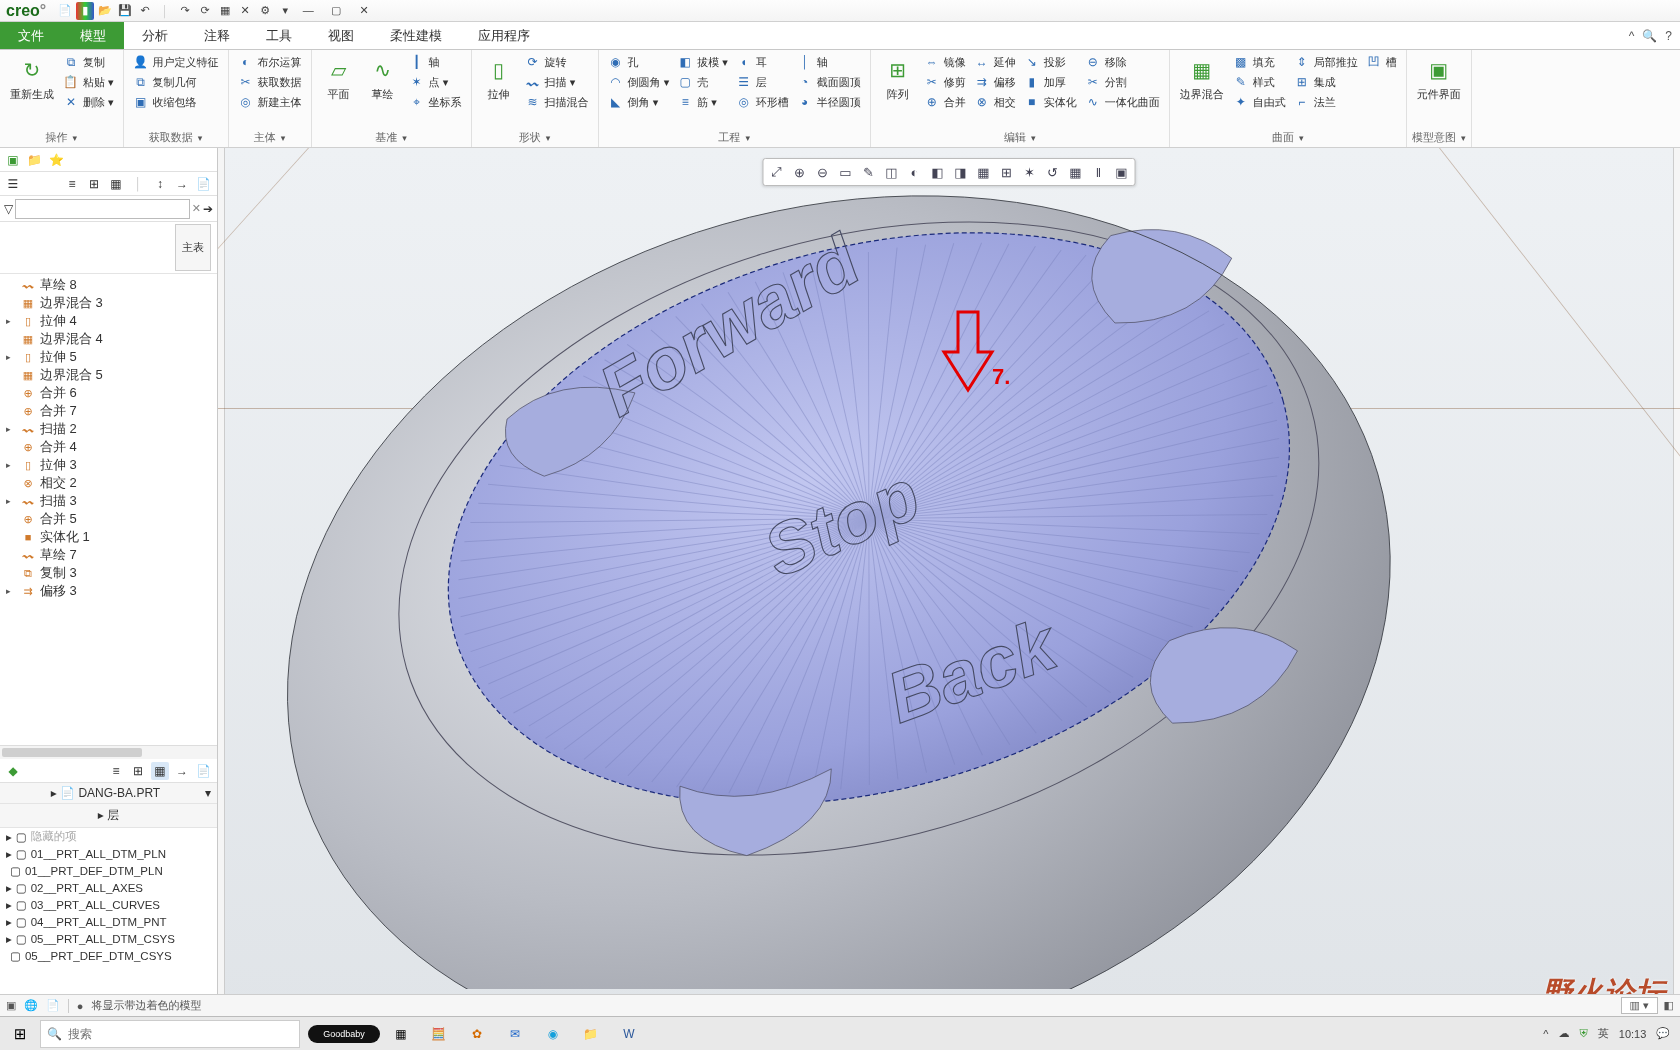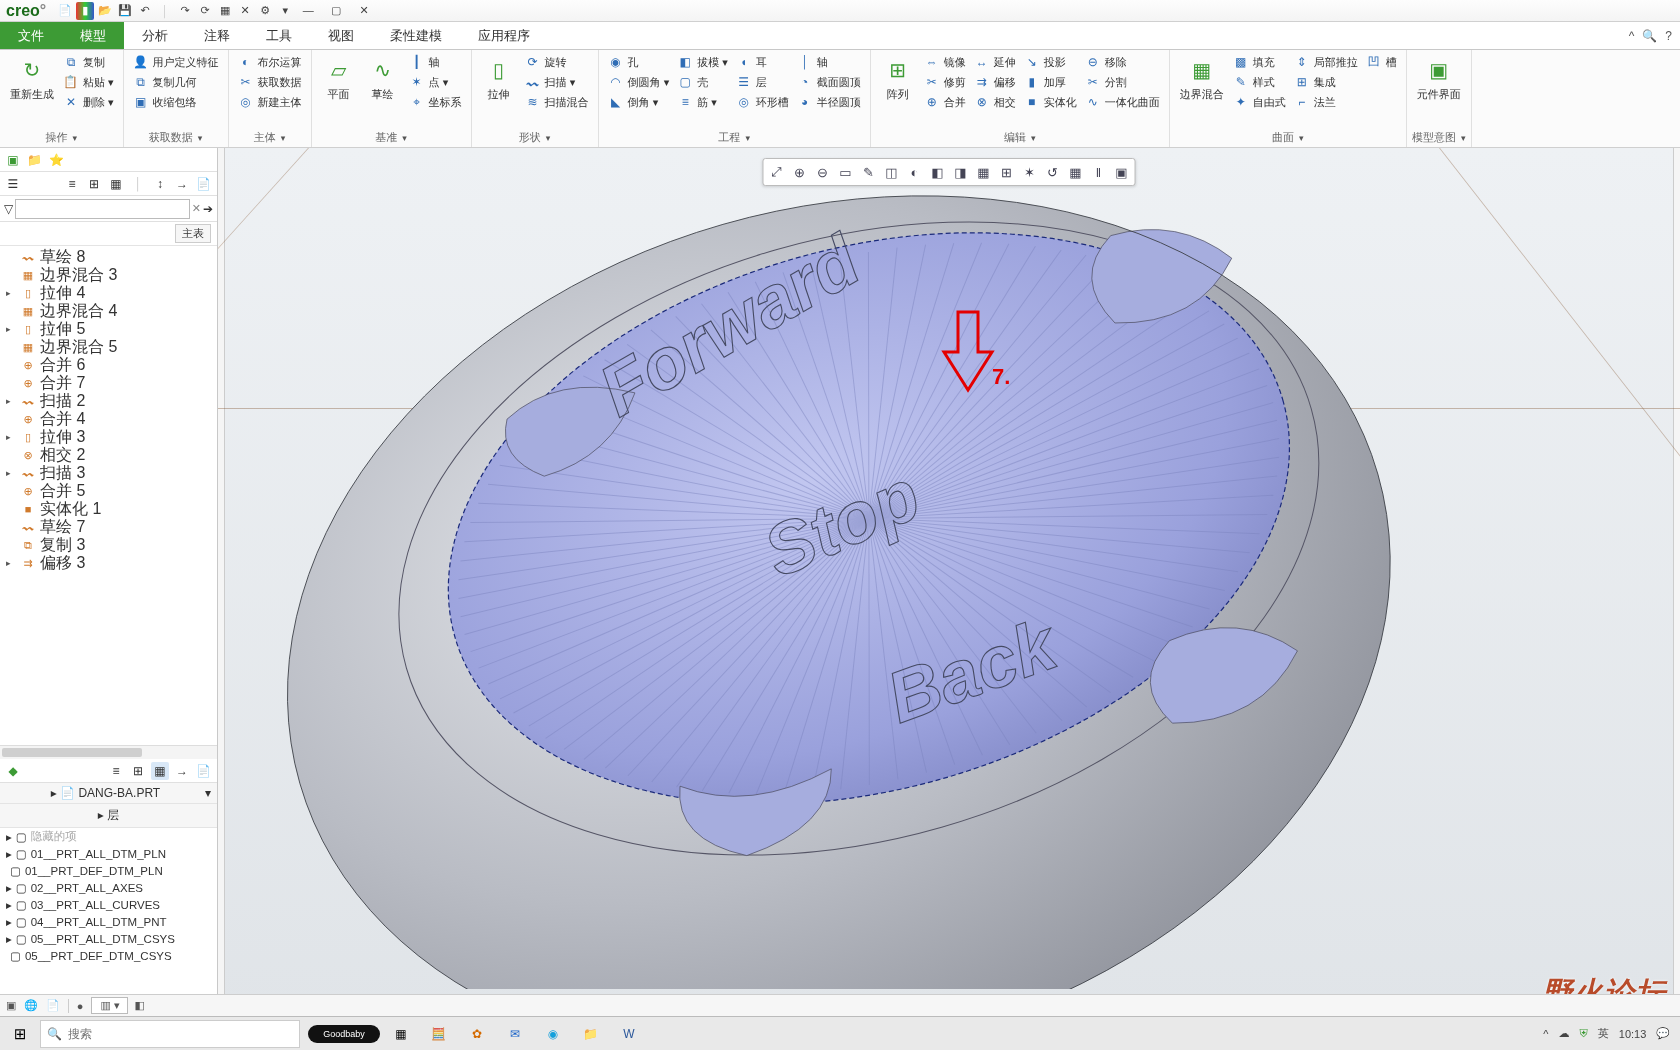--- a/index.html
+++ b/index.html
@@ -40,21 +40,21 @@
 .main { position:absolute; top:148px; left:0; right:0; bottom:22px; display:flex; }
 .sidebar { width:218px; background:#fff; border-right:1px solid #c8c8c8; display:flex; flex-direction:column; font-size:12px; color:#333;}
 .sidebar .toolbarrow{ height:24px; border-bottom:1px solid #e0e0e0; display:flex; align-items:center; gap:4px; padding:0 4px;}
 .sidebar .toolbarrow span{ width:18px; height:18px; display:flex; align-items:center; justify-content:center; cursor:pointer; border-radius:2px;}
 .sidebar .filterrow{ height:26px; display:flex; align-items:center; padding:2px 4px; gap:2px; border-bottom:1px solid #e0e0e0;}
 .sidebar .filterrow input{ flex:1; height:20px; border:1px solid #bbb; padding:0 4px; font-size:11px;}
 .sidebar .tree{ flex:1; overflow:auto; padding:2px 0;}
 .sidebar .tree .item{ display:flex; align-items:center; height:18px; padding-left:6px; gap:4px; cursor:pointer;}
 .sidebar .tree .exp{ width:10px; font-size:9px; color:#555;}
 .sidebar .tree .ico{ width:16px; font-size:11px; text-align:center;}
-.sidebar .tree .txt{ font-size:16px;}
+.sidebar .tree .txt{ font-size:13px;}
 .sidebar .layerhead{ padding:3px 6px; font-size:12px; background:#f6f6f6; border-bottom:1px solid #e4e4e4;text-align:center;}
 .sidebar .layers{ flex:0 0 200px; overflow:auto;}
 .sidebar .layers .item{ display:flex; align-items:center; height:17px; padding-left:6px; gap:4px; cursor:pointer; font-size:11.5px;}
 .sidebar .hscroll{ height:14px; background:#f4f4f4; border-top:1px solid #ddd; position:relative;}
 .sidebar .hscroll .thumb{ position:absolute; left:2px; width:140px; top:2px; bottom:2px; background:#cfcfcf; border-radius:2px;}
 
 
 .canvas { flex:1; position:relative; background:linear-gradient(#eef1f4,#e0e4e8); overflow:hidden;}
 .canvas .rulerV{ position:absolute; left:0; top:0; bottom:0; width:7px; background:#f5f5f5; border-right:1px solid #ccc;}
 .canvas .rulerV2{ position:absolute; right:0; top:0; bottom:0; width:7px; background:#f5f5f5; border-left:1px solid #ccc;}
@@ -441,21 +441,21 @@
       <span>→</span>
       <span>📄</span>
     </div>
     <div class="filterrow">
       <span style="font-size:12px;">▽</span>
       <input style="">
       <span style="font-size:11px;color:#888;">✕</span>
       <span>➔</span>
     </div>
     <div style="display:flex;justify-content:flex-end;padding:2px 6px;border-bottom:1px solid #e4e4e4;">
-      <span style="font-size:11px;border:1px solid #ccc;padding:1px 6px;background:#f6f6f6;">主表</span>
+      <span style="font-size:11px;border:1px solid #ccc;padding:15px 6px;background:#f6f6f6;">主表</span>
     </div>
     <div class="tree" id="tree">
         <div class="item">
           <span class="exp"></span>
           <span class="ico ic-orange">〰</span>
           <span class="txt">草绘 8</span>
         </div>
         <div class="item">
           <span class="exp"></span>
           <span class="ico ic-orange">▦</span>
@@ -777,20 +777,21 @@
     <div class="watermark">野火论坛</div>
   </div>
 </div>
 
 <div class="statusbar" style="bottom:34px;">
   <span>▣</span>
   <span class="ic-blue">🌐</span>
   <span>📄</span>
   <div class="sep"></div>
   <span>● </span>
+    <span class="msg">将显示带边着色的模型</span>
   <div class="rightctl">
     <span style="border:1px solid #bbb;padding:1px 8px;background:#fff;">▥ ▾</span>
     <span>◧</span>
   </div>
 </div>
 
 <div class="taskbar">
   <div class="start">⊞</div>
   <div class="search">
     <span>🔍</span>

